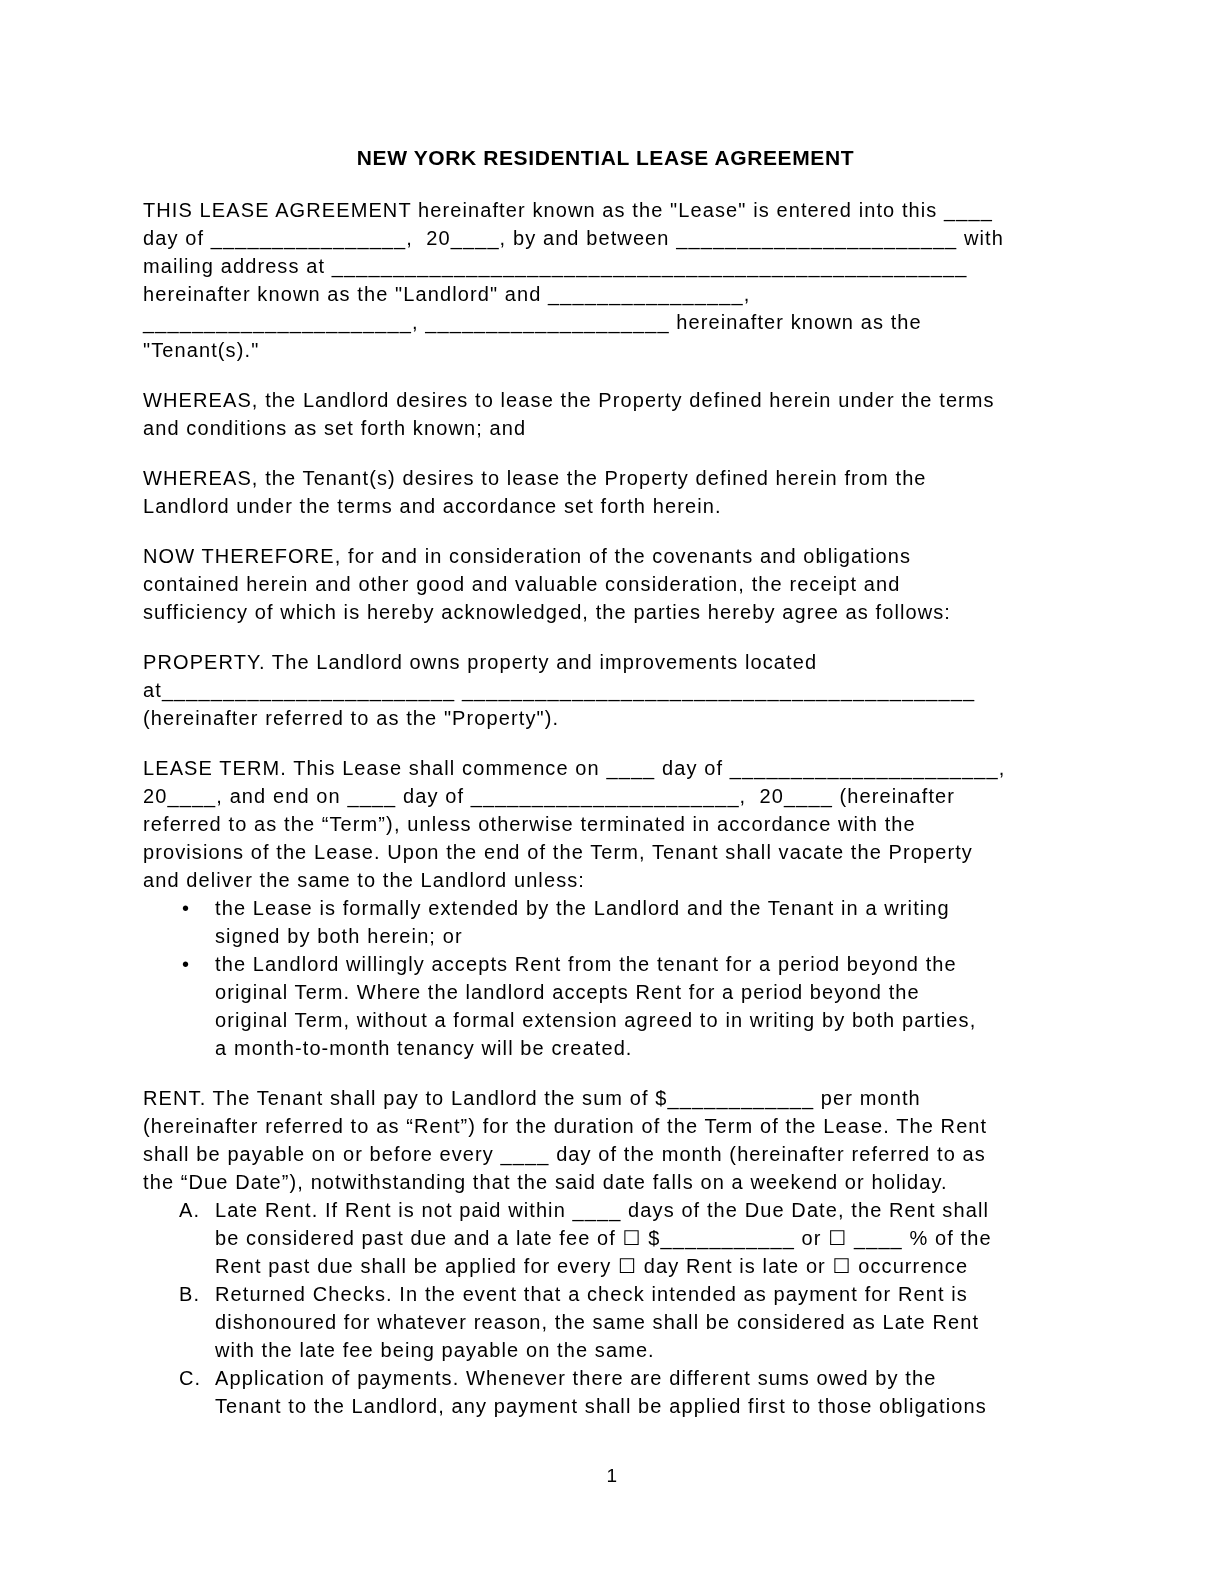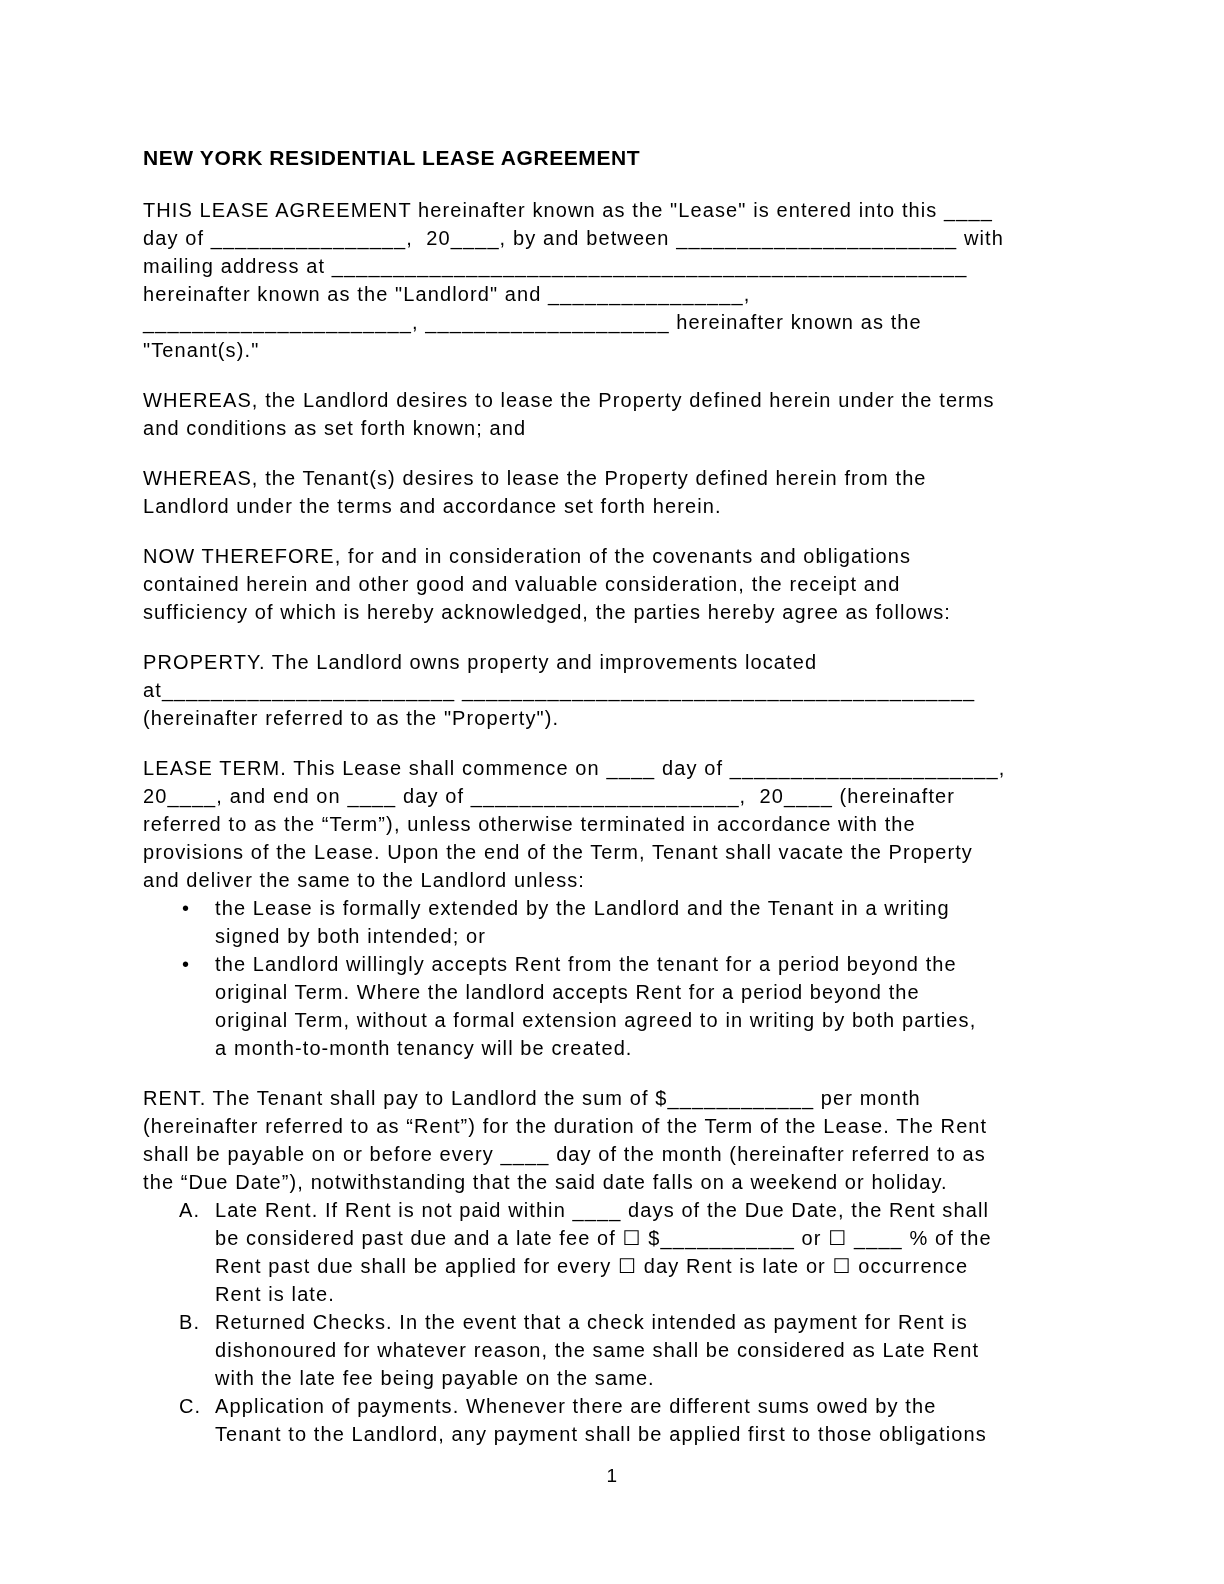--- a/index.html
+++ b/index.html
@@ -15,21 +15,21 @@
     letter-spacing: 1.1px;
     overflow: hidden;
   }
   .content {
     position: absolute;
     left: 143px;
     top: 144px;
     width: 925px;
   }
   .title {
-    text-align: left;
+    text-align: center;
     font-weight: 700;
     font-size: 21px;
     letter-spacing: 0.6px;
     margin-bottom: 24px;
     white-space: pre;
   }
   .para { margin-bottom: 22px; }
   .para:last-child { margin-bottom: 12px; }
   .ln { white-space: pre; }
   .b { font-weight: 400; }
@@ -88,21 +88,21 @@
     <div class="para">
       <div class="ln"><span class="b">LEASE TERM.</span><span> This Lease shall commence on ____ day of ______________________,</span></div>
       <div class="ln">20____, and end on ____ day of ______________________,  20____ (hereinafter</div>
       <div class="ln">referred to as the “Term”), unless otherwise terminated in accordance with the</div>
       <div class="ln">provisions of the Lease. Upon the end of the Term, Tenant shall vacate the Property</div>
       <div class="ln">and deliver the same to the Landlord unless:</div>
 
       <div class="li">
         <span class="marker dot">•</span>
         <div class="ln">the Lease is formally extended by the Landlord and the Tenant in a writing</div>
-        <div class="ln">signed by both intended; or</div>
+        <div class="ln">signed by both herein; or</div>
       </div>
 
       <div class="li">
         <span class="marker dot">•</span>
         <div class="ln">the Landlord willingly accepts Rent from the tenant for a period beyond the</div>
         <div class="ln">original Term. Where the landlord accepts Rent for a period beyond the</div>
         <div class="ln">original Term, without a formal extension agreed to in writing by both parties,</div>
         <div class="ln">a month-to-month tenancy will be created.</div>
       </div>
     </div>
@@ -111,21 +111,20 @@
       <div class="ln"><span class="b">RENT.</span><span> The Tenant shall pay to Landlord the sum of $____________ per month</span></div>
       <div class="ln">(hereinafter referred to as “Rent”) for the duration of the Term of the Lease. The Rent</div>
       <div class="ln">shall be payable on or before every ____ day of the month (hereinafter referred to as</div>
       <div class="ln">the “Due Date”), notwithstanding that the said date falls on a weekend or holiday.</div>
 
       <div class="li">
         <span class="marker">A.</span>
         <div class="ln"><span class="b">Late Rent.</span><span> If Rent is not paid within ____ days of the Due Date, the Rent shall</span></div>
         <div class="ln">be considered past due and a late fee of ☐ $___________ or ☐ ____ % of the</div>
         <div class="ln">Rent past due shall be applied for every ☐ day Rent is late or ☐ occurrence</div>
-        <div class="ln">Rent is late.</div>
       </div>
 
       <div class="li">
         <span class="marker">B.</span>
         <div class="ln"><span class="b">Returned Checks.</span><span> In the event that a check intended as payment for Rent is</span></div>
         <div class="ln">dishonoured for whatever reason, the same shall be considered as Late Rent</div>
         <div class="ln">with the late fee being payable on the same.</div>
       </div>
 
       <div class="li">

